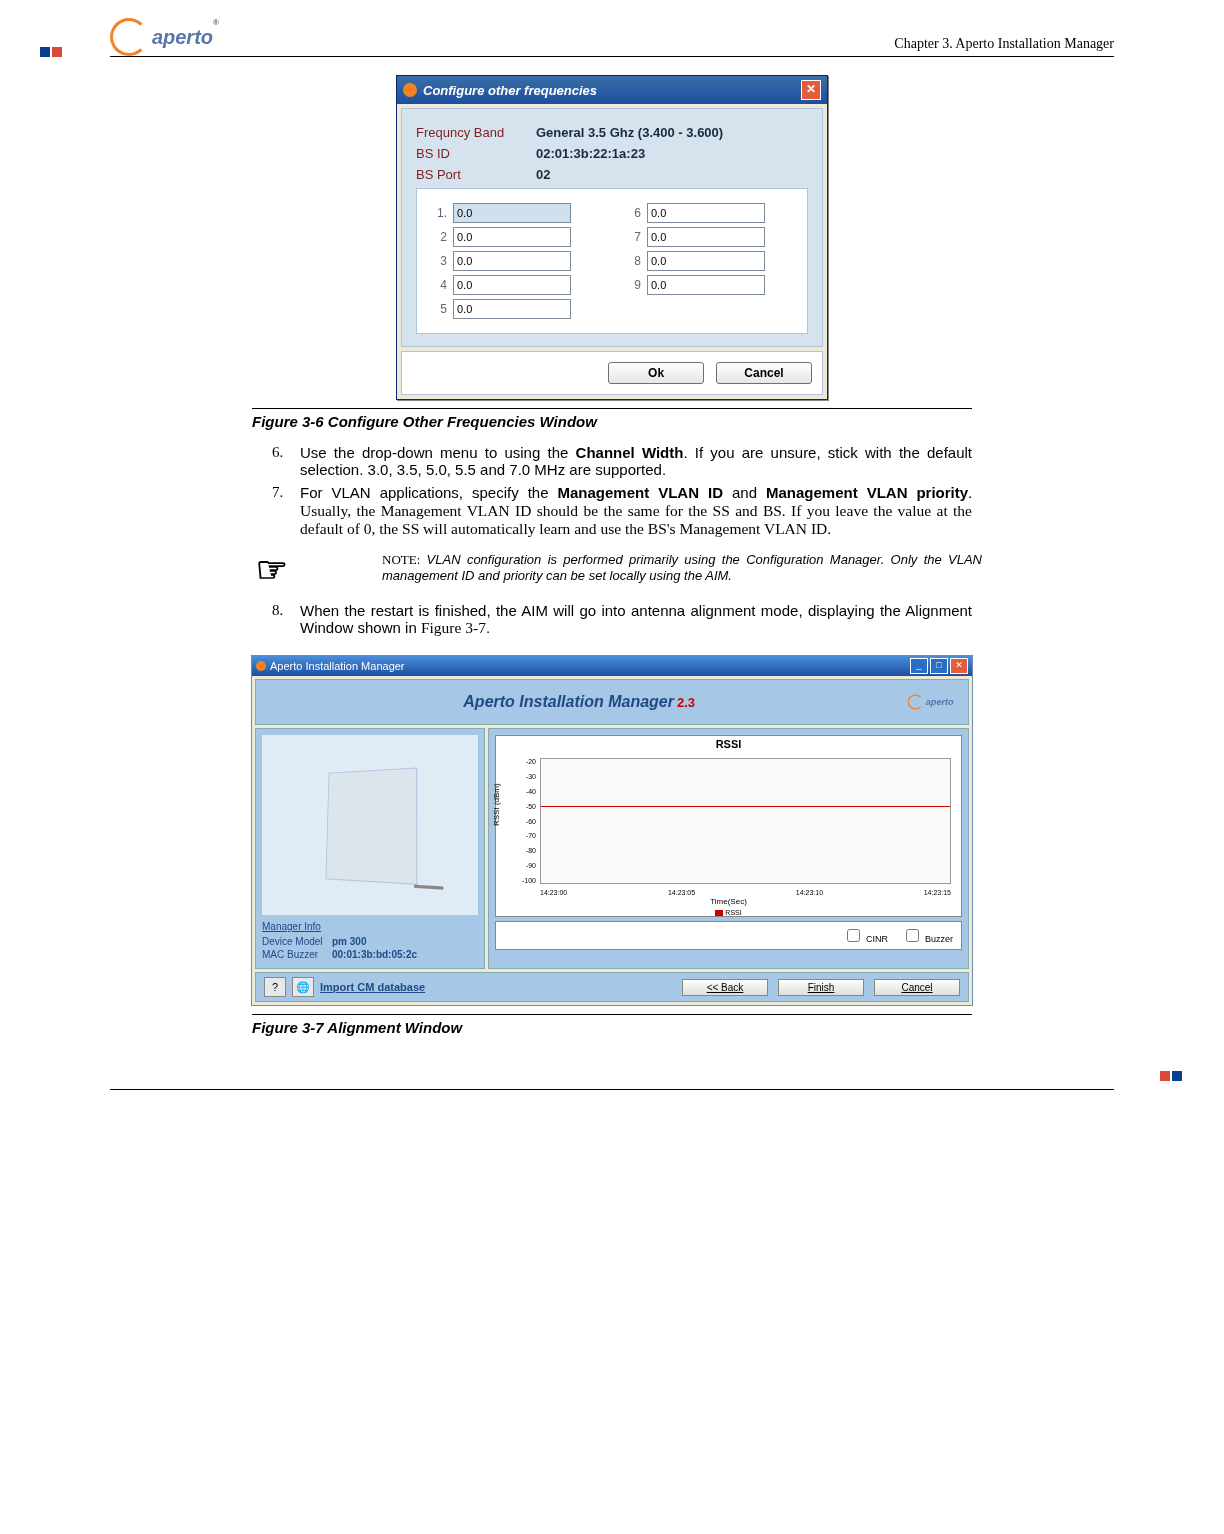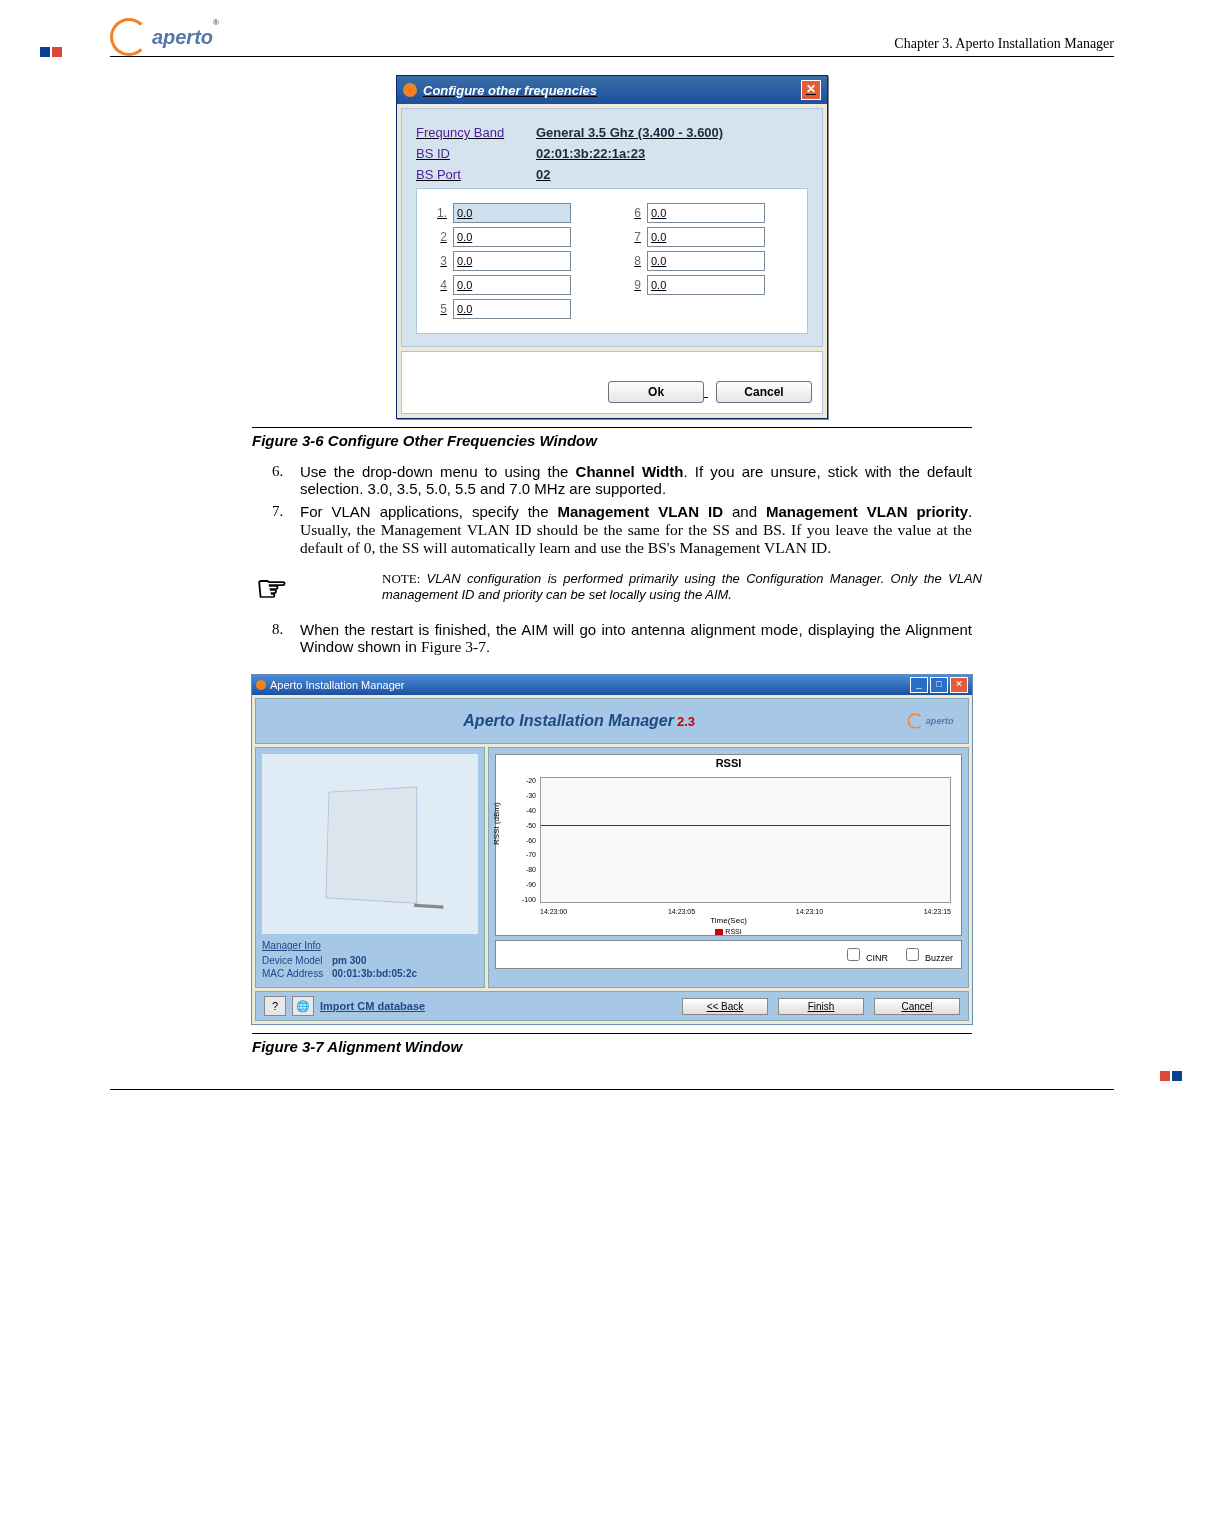--- a/index.html
+++ b/index.html
@@ -62,21 +62,20 @@
 
   
   .fig36-wrap { text-align:center; margin-top:18px; }
   .win36 {
     display:inline-block;
     width: 430px;
     border:1px solid #0a246a;
     background:#ece9d8;
     text-align:left;
     box-shadow: 1px 1px 0 #888;
-    text-decoration: underline;
   }
   .titlebar {
     background: linear-gradient(#3a6ea5,#1c4fa0);
     color:#fff;
     font-weight:bold;
     font-size:13px;
     padding:4px 6px;
     display:flex;
     align-items:center;
     justify-content:space-between;
@@ -96,21 +95,21 @@
     text-align:center;
     font-weight:bold;
   }
   .win36-body {
     background:#d5e3ef;
     padding:10px 14px 6px 14px;
     border:1px solid #b0c4de;
     margin:4px;
   }
   .info-row { display:flex; margin:6px 0; font-size:13px; }
-  .info-label { width:120px; color:#4c1d95; }
+  .info-label { width:120px; color:#7f1d1d; }
   .info-value { color:#1a2a3a; font-weight:bold; }
   .freq-grid {
     background:#fff;
     border:1px solid #b0c4de;
     margin:6px 0;
     padding:10px 16px;
     display:flex;
     gap:30px;
     font-size:12px;
     color:#5a6a7a;
@@ -133,21 +132,20 @@
     display:inline-block;
     min-width:70px;
     padding:3px 12px;
     font-size:12px;
     font-weight:bold;
     background:linear-gradient(#fefefe,#e6e6e6);
     border:1px solid #707070;
     border-radius:3px;
     text-align:center;
     margin-left:8px;
-    margin-top:19px;
   }
   .fig-caption-wrap {
     width:720px;
     margin: 8px auto 14px auto;
   }
   .fig-rule { border:none; border-top:1px solid #000; margin:4px 0;}
   .fig-caption {
     font-style:italic;
     font-weight:bold;
     font-size:15px;
@@ -488,21 +486,21 @@
         <div class="panel-left">
           <div class="antenna-box">
             <div class="antenna"></div>
           </div>
           <div class="devinfo-title">Manager Info</div>
           <div class="devinfo-row">
             <div class="l">Device Model</div>
             <div class="v">pm 300</div>
           </div>
           <div class="devinfo-row">
-            <div class="l">MAC Address</div>
+            <div class="l">MAC Buzzer</div>
             <div class="v">00:01:3b:bd:05:2c</div>
           </div>
         </div>
         <div class="panel-right">
           <div class="chart-box">
             <div class="chart-title">RSSI</div>
             <div class="yaxis-label">RSSI (dBm)</div>
             <div class="yaxis">
               <span>-20</span>
                 <span>-30</span>

